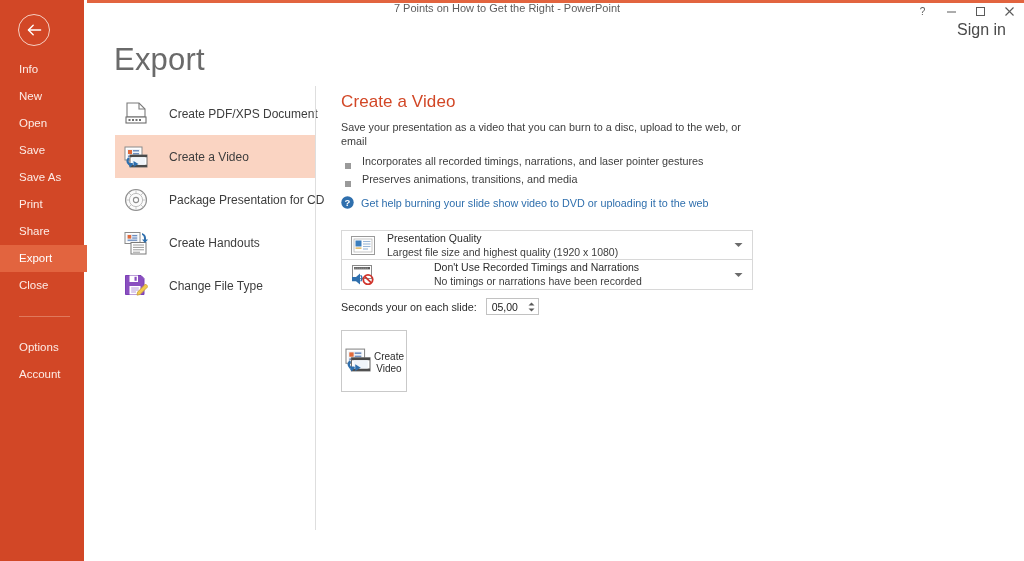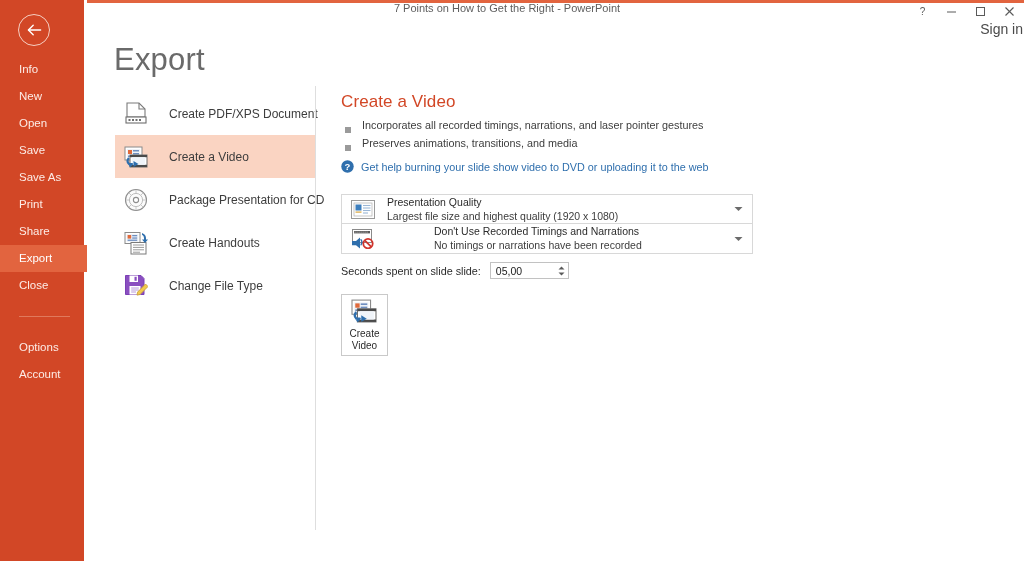--- a/index.html
+++ b/index.html
@@ -65,22 +65,22 @@
     position: absolute; right: 6px; top: 3px;
     display: flex; align-items: center; gap: 12px;
   }
   .wc {
     width: 17px; height: 17px;
     display: flex; align-items: center; justify-content: center;
     color: #5a5a5a; font-size: 11px; cursor: pointer;
   }
   .wc svg { display:block; }
   .signin {
-    position: absolute; right: 1px; top: 21px;
-    font-size: 14px; color: #4a4a4a; cursor: pointer;
+    position: absolute; right: 18px; top: 21px;
+    font-size: 16px; color: #4a4a4a; cursor: pointer;
     white-space: nowrap;
   }
 
   
   .page-title {
     position: absolute; left: 114px; top: 42px;
     font-size: 31px; font-weight: 300; color: #6a6a6a;
     letter-spacing: 0.2px;
   }
 
@@ -172,21 +172,21 @@
   .combo-arrow svg { display:block; }
 
   
   .secrow {
     margin-top: 8px;
     display: flex; align-items: center;
   }
   .seclabel { font-size: 10.8px; color: #2b2b2b; }
   .spinner {
     margin-left: 9px;
-    width: 79px; height: 17px;
+    width: 53px; height: 17px;
     border: 1px solid #c2c2c2;
     background: #ffffff;
     display: flex; 
     position: relative;
   }
   .spin-val {
     flex: 1; padding-left: 5px;
     font-size: 10.5px; color: #1a1a1a;
     border: none; outline: none; background: transparent;
     width: 100%;
@@ -197,24 +197,24 @@
     display: flex; flex-direction: column;
     justify-content: center; align-items: center;
     gap: 2px;
   }
   .spin-btns div { cursor: pointer; line-height: 0; }
   .spin-btns svg { display:block; }
 
   
   .createbtn {
     margin-top: 15px;
-    width: 47px; height: 62px;
+    width: 66px; height: 62px;
     border: 1px solid #c9c9c9;
     background: #ffffff;
-    display: flex; flex-direction: column;
+    display: flex; flex-direction: row;
     align-items: center; justify-content: center;
     cursor: pointer;
   }
   .createbtn .cb-icon { width: 30px; height: 26px; }
   .createbtn .cb-icon svg { display: block; }
   .cb-label {
     margin-top: 3px;
     font-size: 10px; color: #2b2b2b;
     text-align: center; line-height: 12px;
   }
@@ -407,20 +407,21 @@
       <div class="opt-label">Change File Type</div>
     </div>
   </div>
 
   <div class="vdivider"></div>
 
   <div class="pane">
 
     <div class="pane-title">Create a Video</div>
 
+    <div class="pane-sub">Save your presentation as a video that you can burn to a disc, upload to the web, or email</div>
 
     <div class="blist">
       <div class="bitem">
         <span class="bsq"></span>
         <span>Incorporates all recorded timings, narrations, and laser pointer gestures</span>
       </div>
       <div class="bitem">
         <span class="bsq"></span>
         <span>Preserves animations, transitions, and media</span>
       </div>
@@ -490,21 +491,21 @@
         </div>
         <span class="combo-arrow">
           <svg width="9" height="6" viewBox="0 0 9 6">
             <path d="M0.5 1 h8 l-4 4 z" fill="#6b6b6b"></path>
           </svg>
         </span>
       </div>
     </div>
 
     <div class="secrow">
-      <span class="seclabel">Seconds spent on slide slide:</span>
+      <span class="seclabel">Seconds your on each slide:</span>
       <div class="spinner">
         <input class="spin-val" type="text" value="05,00" style="">
         <div class="spin-btns">
           <div>
             <svg width="7" height="4" viewBox="0 0 7 4">
                 <path d="M3.5 0.5 l3 3 h-6 z" fill="#5a5a5a"></path>
               </svg>
           </div>
           <div>
             <svg width="7" height="4" viewBox="0 0 7 4">

